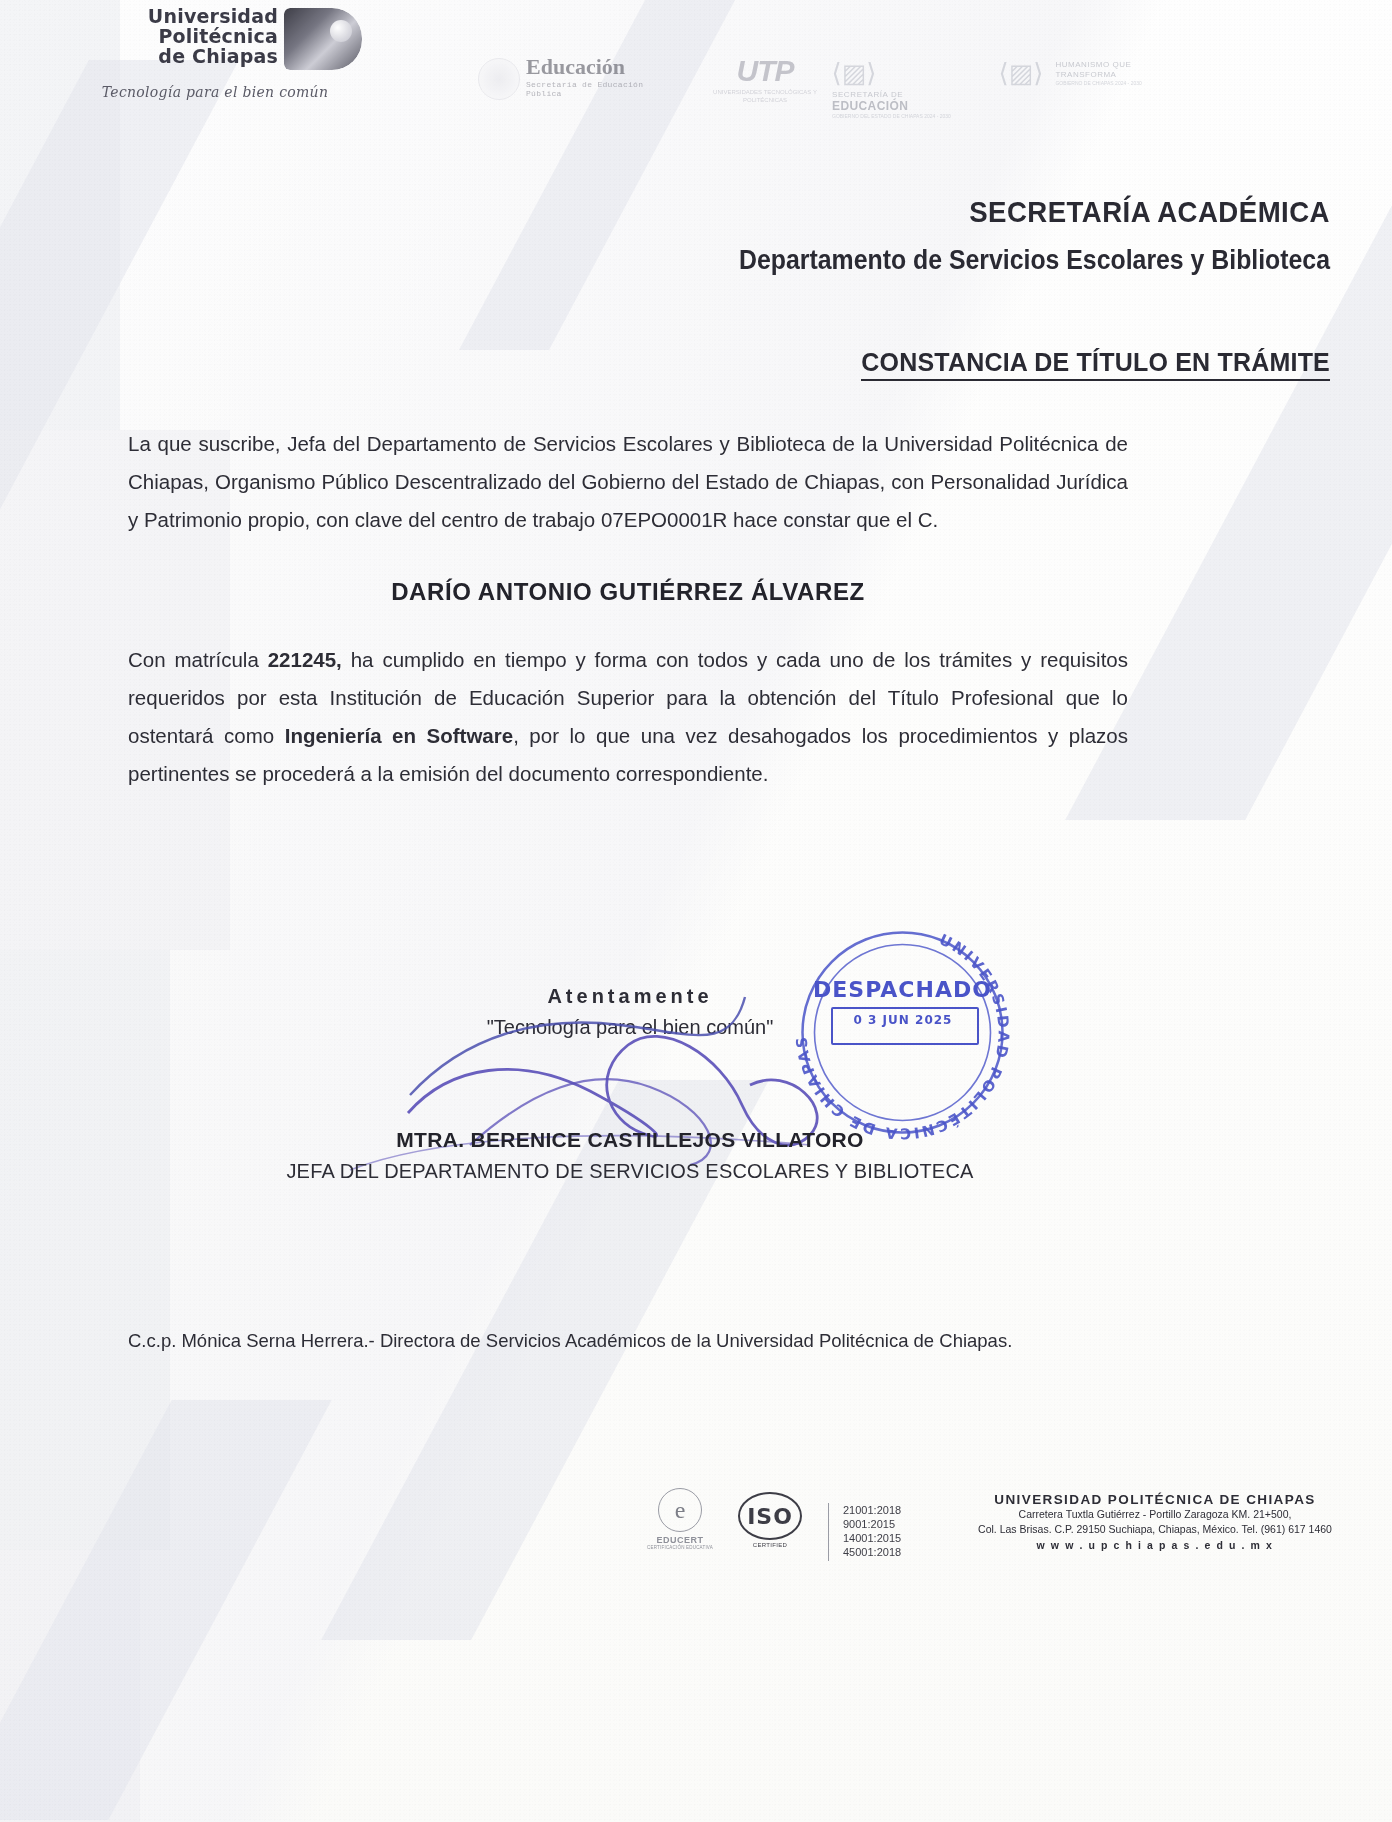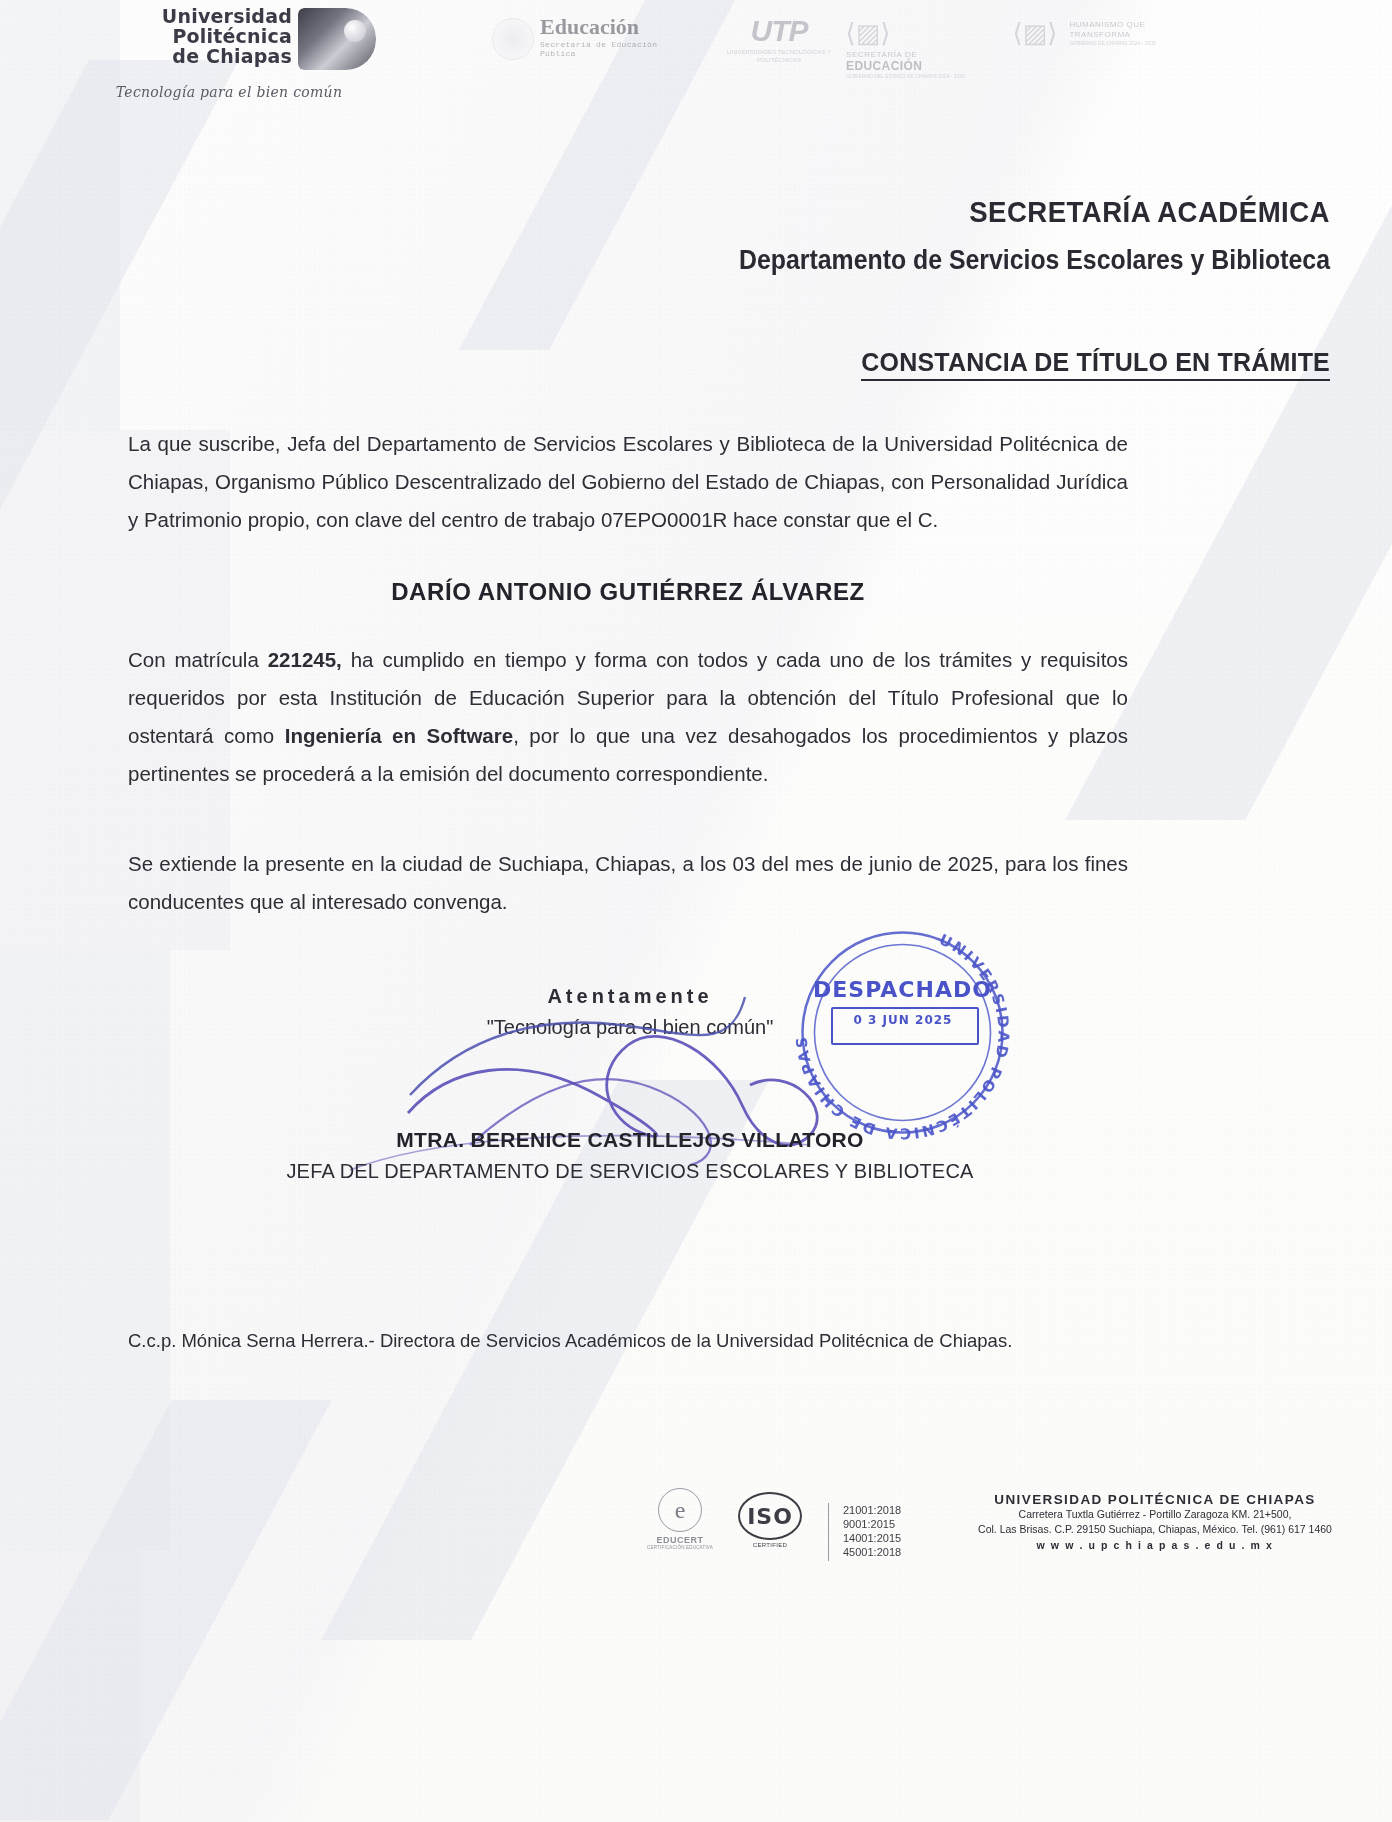--- a/index.html
+++ b/index.html
@@ -29,21 +29,21 @@
   #grain{
     position:absolute;inset:0;
     background-image:
       radial-gradient(rgba(0,0,0,.012) 1px, transparent 1px),
       radial-gradient(rgba(0,0,0,.010) 1px, transparent 1px);
     background-size:3px 3px, 5px 5px;
     background-position:0 0, 2px 2px;
     pointer-events:none;
   }
   
-  #header{position:absolute;left:14px;top:0;width:1364px;height:110px;}
+  #header{position:absolute;left:0;top:0;width:1364px;height:110px;}
   #upchiapas{position:absolute;left:60px;top:6px;width:310px;}
   #upchiapas .l1,#upchiapas .l2{
     text-align:right;font-weight:bold;font-size:19px;line-height:20px;
     color:#3b3b47;letter-spacing:.2px;padding-right:92px;
     font-family:"DejaVu Sans", sans-serif;
   }
   #upchiapas .tag{
     text-align:center;font-style:italic;font-size:14px;color:#5a5a66;
     margin-top:18px;letter-spacing:.3px;font-family:"DejaVu Serif", serif;
   }
@@ -53,21 +53,21 @@
     -webkit-mask:
        radial-gradient(circle at 22px 46px, #000 21px, transparent 22px) ,
        linear-gradient(#000,#000);
     border-radius:6px 30px 30px 6px;
     opacity:.92;
   }
   #up-mark:after{
     content:"";position:absolute;right:10px;top:12px;width:22px;height:22px;border-radius:50%;
     background:radial-gradient(circle at 35% 35%,#fff,#bdbdc8);
   }
-  .logo{position:absolute;opacity:.55;}
+  .logo{position:absolute;opacity:.55;margin-top:40px;}
   #sep-edu{left:478px;top:14px;width:190px;}
   #sep-edu .seal{
     position:absolute;left:0;top:4px;width:40px;height:40px;border-radius:50%;
     background:radial-gradient(circle,#e3e3e8 0%,#f2f2f5 60%,#fafafa 100%);
     border:1px solid #dcdce2;
   }
   #sep-edu .t1{margin-left:48px;font-size:22px;font-weight:bold;color:#4a4a55;font-family:"Liberation Serif",serif;}
   #sep-edu .t2{margin-left:48px;font-size:8px;color:#7b7b86;letter-spacing:.3px;font-family:Liberation Mono, monospace;}
   #utp{left:700px;top:14px;width:130px;text-align:center;}
   #utp .t1{font-size:30px;font-style:italic;font-weight:bold;color:#9a9aa6;letter-spacing:-1px;font-family:Liberation Sans, sans-serif;}
@@ -260,21 +260,20 @@
   </div>
 
   <div id="body">
 
     <p class="para">La que suscribe, Jefa del Departamento de Servicios Escolares y Biblioteca de la Universidad Politécnica de Chiapas, Organismo Público Descentralizado del Gobierno del Estado de Chiapas, con Personalidad Jurídica y Patrimonio propio, con clave del centro de trabajo 07EPO0001R hace constar que el C.</p>
 
     <div id="student-name">DARÍO ANTONIO GUTIÉRREZ  ÁLVAREZ</div>
 
     <p class="para"><span>Con matrícula </span><span class="b">221245,</span><span> ha cumplido en tiempo y forma con todos y cada uno de los trámites y requisitos requeridos por esta Institución de Educación Superior para la obtención del Título Profesional que lo ostentará como </span><span class="b">Ingeniería en Software</span><span>, por lo que una vez desahogados los procedimientos y plazos pertinentes se procederá a la emisión del documento correspondiente.</span></p>
 
-    <p class="para" id="para-date">Se extiende la presente en la ciudad de Suchiapa, Chiapas, a los 03 del mes de junio de 2025, para los fines conducentes que al interesado convenga.</p>
   </div>
 
   <div id="sig-block">
     <div id="atentamente">Atentamente</div>
     <div id="lema">"Tecnología para el bien común"</div>
     <svg id="sig-svg" viewBox="0 0 700 180" fill="none">
       <path d="M120 100 C175 40, 250 20, 330 30 C400 38, 440 58, 455 2" stroke="#4a4fae" stroke-width="2.4" fill="none" opacity=".85"></path>
       <path d="M118 118 C160 70, 230 60, 300 96 C360 128, 385 150, 352 138
                C318 126, 300 80, 338 50 C372 24, 430 60, 452 110
                C470 150, 500 160, 520 140 C545 114, 500 70, 460 90" stroke="#5a4fb8" stroke-width="2.8" fill="none" opacity=".9"></path>

